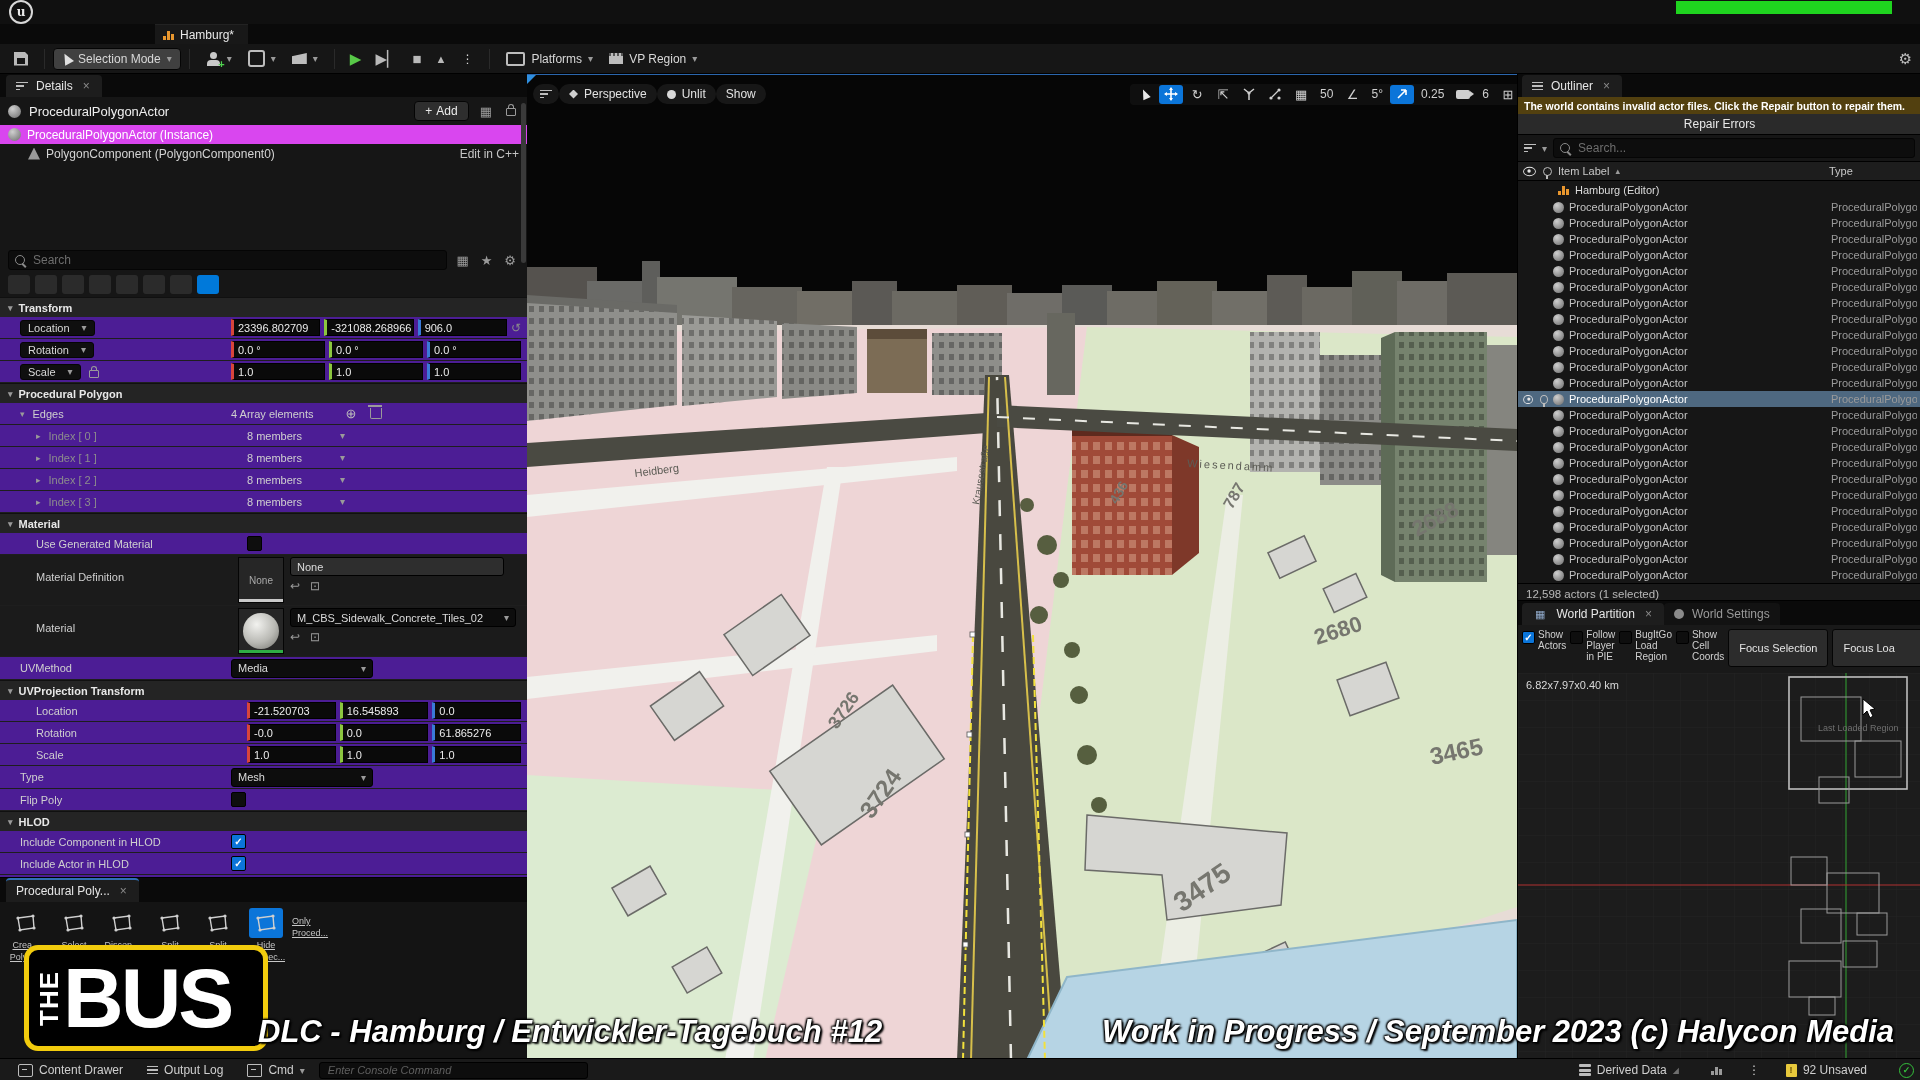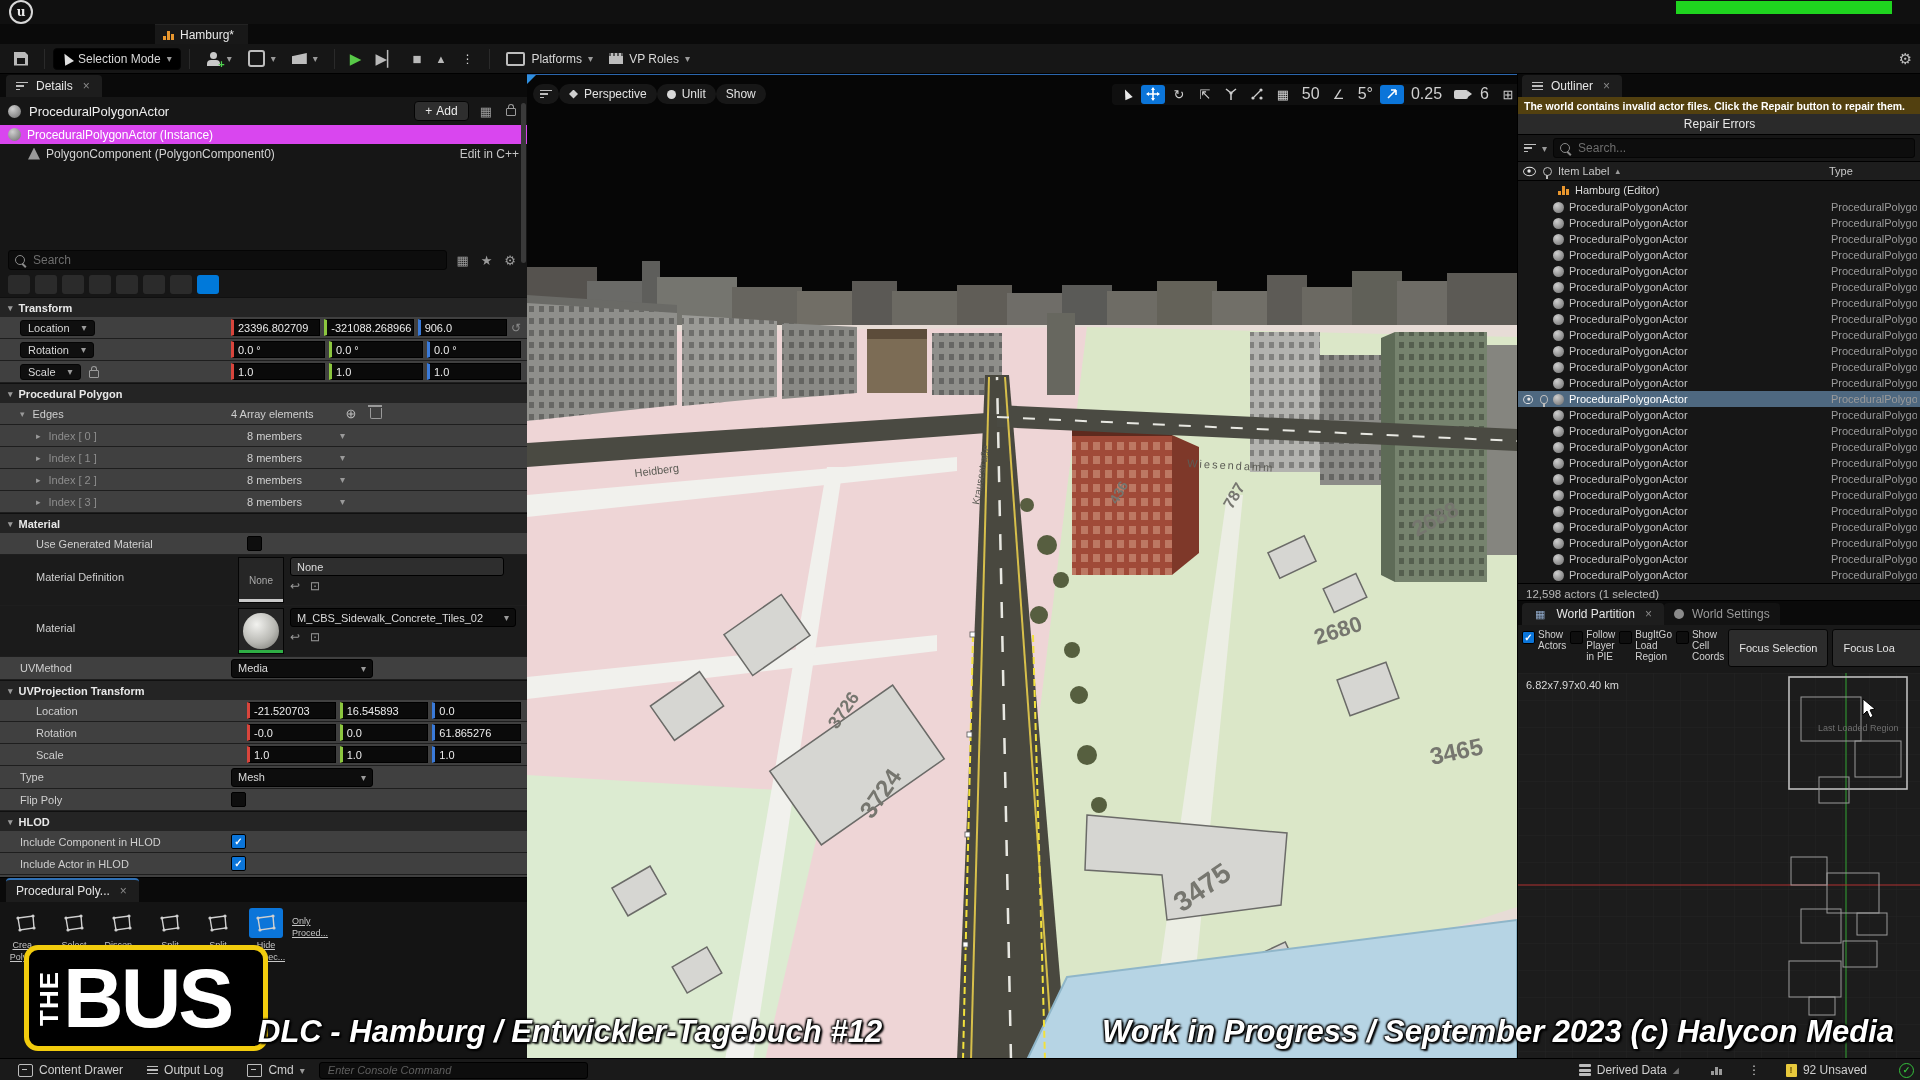--- a/index.html
+++ b/index.html
@@ -15,21 +15,21 @@
   
   .tabrow{position:absolute;left:0;top:24px;width:1920px;height:20px;background:#0a0a0a;z-index:10;}
   .leveltab{position:absolute;left:155px;top:0;height:20px;padding:0 14px 0 8px;background:#181818;display:flex;align-items:center;gap:6px;border-top:1px solid #222;}
   .histo{display:inline-flex;align-items:flex-end;gap:1px;height:10px;}
   .histo i{display:block;width:3px;background:#e8962e;}
   .leveltab span{color:#e8e8e8;font-size:12px;}
   
   .toolbar{position:absolute;left:0;top:44px;width:1920px;height:29px;background:#161616;border-bottom:1px solid #000;
            display:flex;align-items:center;z-index:10;}
   .tbtn{display:flex;align-items:center;gap:6px;padding:3px 8px;border-radius:4px;color:#d8d8d8;}
-  .tbtn.dark{background:#000000;border:1px solid #050505;}
+  .tbtn.dark{background:#404040;border:1px solid #050505;}
   .tdiv{width:1px;height:20px;background:#2a2a2a;margin:0 8px;}
   .floppy{width:14px;height:14px;background:#b9b9b9;clip-path:polygon(0 0,75% 0,100% 25%,100% 100%,0 100%);position:relative;}
   .floppy::after{content:"";position:absolute;left:3px;top:6px;width:8px;height:6px;background:#161616;}
   .carat{color:#9a9a9a;font-size:10px;}
   .cursor-ico{width:0;height:0;border-left:5px solid transparent;border-right:5px solid transparent;border-bottom:11px solid #e0e0e0;
               transform:rotate(-28deg);display:inline-block;}
   .playbtn{font-size:15px;padding:2px 7px;}
   .gear{color:#bdbdbd;font-size:15px;}
   .addactor{position:relative;width:15px;height:14px;}
   .addactor .head{position:absolute;left:4px;top:0;width:7px;height:7px;border-radius:50%;background:#c9c9c9;}
@@ -59,21 +59,21 @@
   .searchbox{flex:1;display:flex;align-items:center;gap:6px;background:#0d0d0d;border:1px solid #050505;border-radius:3px;height:18px;padding:0 6px;}
   .mag{width:8px;height:8px;border:1.5px solid #8a8a8a;border-radius:50%;position:relative;flex:none;}
   .mag::after{content:"";position:absolute;left:7px;top:7px;width:5px;height:1.5px;background:#8a8a8a;transform:rotate(45deg);transform-origin:0 0;}
   .searchbox input{background:transparent;border:0;outline:0;color:#cfcfcf;font-size:12px;width:100%;font-family:inherit;}
   .searchbox input::placeholder{color:#6d6d6d;}
   .chips{display:flex;gap:5px;padding:3px 8px;height:19px;}
   .chip{background:#2b2b2b;border-radius:3px;padding:2px 11px;font-size:11px;color:#d8d8d8;}
   .chip.active{background:#0079da;color:#fff;font-weight:bold;}
   .sechdr{height:19px;background:#242424;display:flex;align-items:center;gap:6px;padding:0 8px;color:#e8e8e8;font-weight:bold;font-size:11px;border-top:1px solid #101010;}
   .tw{color:#9a9a9a;font-size:9px;}
-  .prow{height:21px;display:flex;align-items:center;padding:0 6px 0 20px;border-bottom:1px solid #1e1e1e;background:#404040;font-size:11px;}
+  .prow{height:21px;display:flex;align-items:center;padding:0 6px 0 20px;border-bottom:1px solid #1e1e1e;background:#4c1d95;font-size:11px;}
   .prow .lab{width:202px;color:#cfcfcf;display:flex;align-items:center;gap:8px;flex:none;}
   .prow .lab.dim{color:#8d8d8d;}
   .prow .lab.ind{padding-left:16px;}
   .lchip{background:#0f0f0f;border:1px solid #050505;border-radius:3px;padding:1px 7px;display:inline-flex;align-items:center;gap:12px;color:#d8d8d8;}
   .vals{display:flex;gap:4px;flex:1;align-items:center;padding-left:9px;}
   .nf{flex:1;max-width:86px;height:15px;background:#0a0a0a;border:1px solid #000;border-left:3px solid #888;
       display:flex;align-items:center;padding:0 4px;color:#ececec;font-size:11px;white-space:nowrap;overflow:hidden;}
   .nf.x{border-left-color:#d8453c;} .nf.y{border-left-color:#8cc63f;} .nf.z{border-left-color:#3a7ad8;}
   .reset{margin-left:auto;color:#8a8a8a;font-size:12px;}
   .dd{background:#0d0d0d;border:1px solid #000;border-radius:3px;height:17px;display:inline-flex;align-items:center;justify-content:space-between;
@@ -104,21 +104,21 @@
   
   .viewport{position:absolute;left:527px;top:73px;width:990px;height:985px;background:#050505;border-top:2px solid #2b66ad;overflow:hidden;}
   .vp-corner{position:absolute;left:0;top:0;width:0;height:0;border-top:9px solid #2f8fe0;border-right:9px solid transparent;z-index:5;}
   .vpbar{position:absolute;left:0;top:8px;width:100%;height:22px;display:flex;align-items:center;padding:0 6px;z-index:6;}
   .pill{background:rgba(26,26,26,.88);border-radius:11px;height:20px;display:flex;align-items:center;gap:6px;padding:0 10px;color:#e2e2e2;font-size:12px;}
   .pill .dia{width:9px;height:9px;background:#cfcfcf;clip-path:polygon(50% 0,100% 50%,50% 100%,0 50%);}
   .pill .dot{width:9px;height:9px;border-radius:50%;background:#d8d8d8;}
   .vptools{margin-left:auto;display:flex;align-items:center;gap:2px;background:rgba(18,18,18,.85);border-radius:4px;padding:1px 3px;}
   .vpt{width:24px;height:19px;display:flex;align-items:center;justify-content:center;color:#cfcfcf;font-size:13px;border-radius:3px;}
   .vpt.on{background:#0b75d9;color:#fff;}
-  .vpt.num{width:auto;padding:0 5px;font-size:16px;}
+  .vpt.num{width:auto;padding:0 5px;font-size:12px;}
   .selcur{width:0;height:0;border-left:4px solid transparent;border-right:4px solid transparent;border-bottom:10px solid #e8e8e8;transform:rotate(-24deg);}
   .scene{position:absolute;left:0;top:0;width:100%;height:100%;}
   
   .rpanel{position:absolute;left:1517px;top:73px;width:403px;height:985px;background:#161616;border-left:1px solid #000;overflow:hidden;}
   .warnbar{height:17px;background:#52400f;color:#fff;font-size:10.5px;font-weight:bold;display:flex;align-items:center;padding:0 6px;white-space:nowrap;overflow:hidden;}
   .repair{height:20px;background:#2a2a2a;border-bottom:1px solid #000;display:flex;align-items:center;justify-content:center;color:#e8e8e8;font-size:12px;}
   .olsearch{height:26px;display:flex;align-items:center;gap:6px;padding:0 6px;}
   .filter-ico{display:inline-flex;flex-direction:column;gap:2px;}
   .filter-ico i{display:block;height:1.5px;background:#bdbdbd;}
   .filter-ico i:nth-child(1){width:12px;} .filter-ico i:nth-child(2){width:8px;} .filter-ico i:nth-child(3){width:4px;}
@@ -243,21 +243,21 @@
     <span class="tbtn playbtn" style="color:#b9b9b9;font-size:11px">▲</span>
     <span class="tbtn">⋮</span>
     <span class="tdiv"></span>
     <span class="tbtn">
       <span class="mon-ico"></span>
       <span>Platforms</span>
       <span class="carat">▾</span>
       </span>
     <span class="tbtn">
       <span class="clap-ico"></span>
-      <span>VP Roles</span>
+      <span>VP Region</span>
       <span class="carat">▾</span>
       </span>
     <span class="tbtn gear" style="margin-left:auto">⚙</span>
   </div>
 
   <div class="details">
     <div class="ptabbar">
       <div class="ptab" style="margin-left:6px">
         <span class="filter-ico">
             <i></i>

